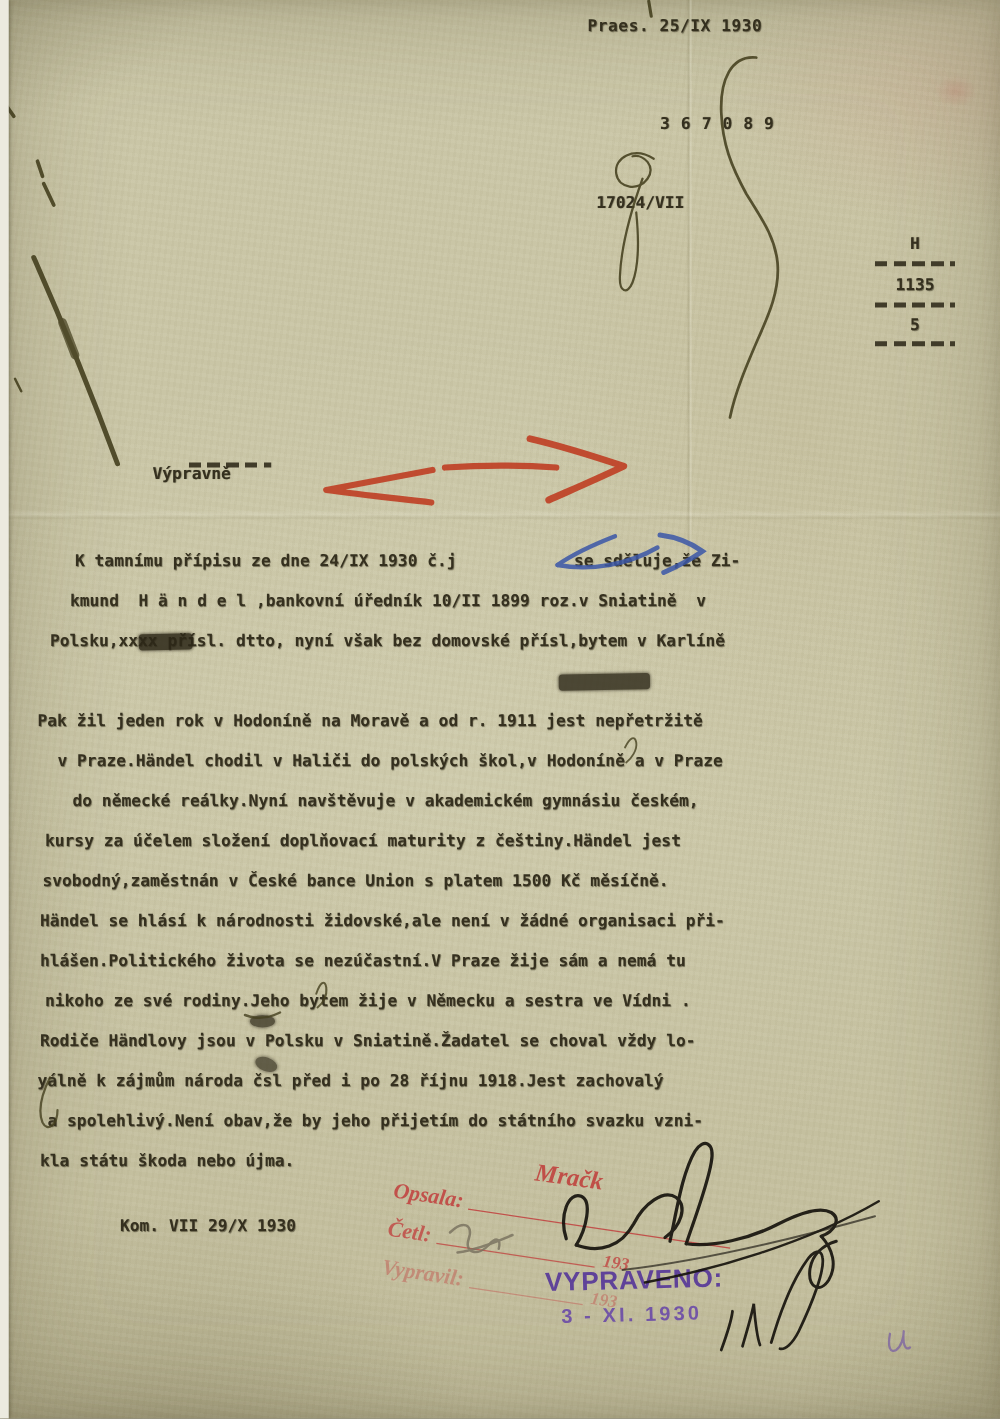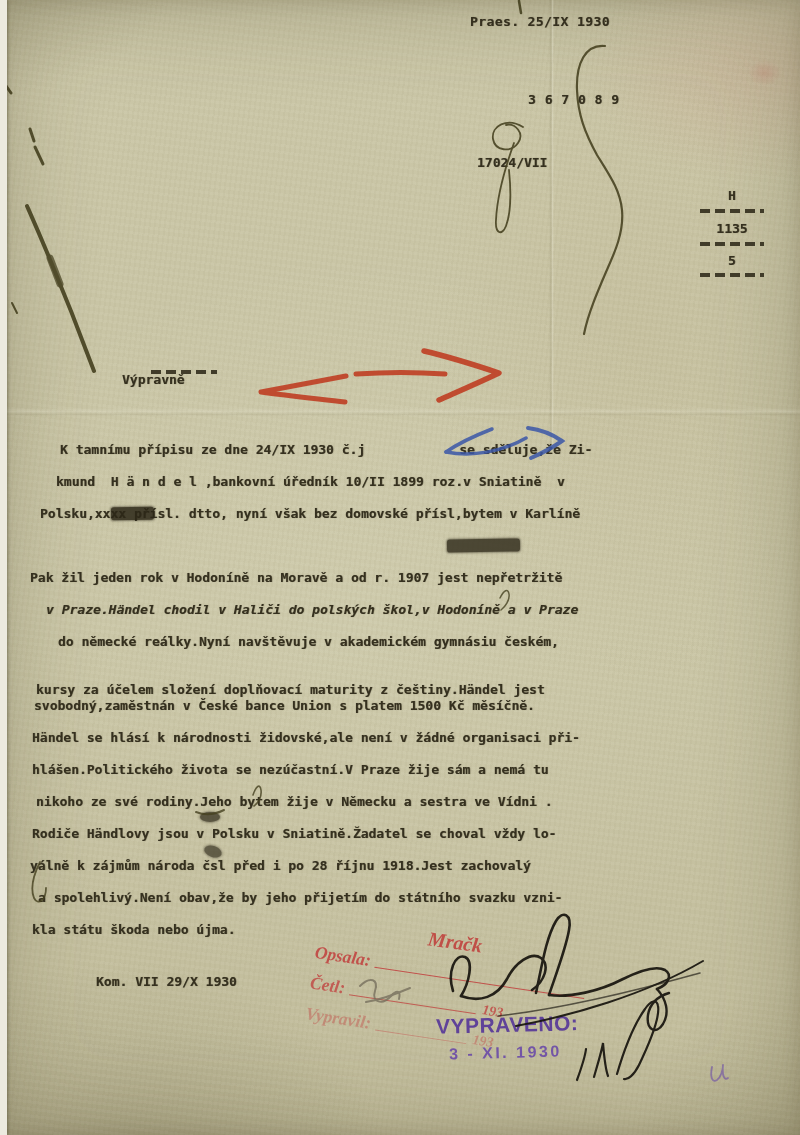--- a/index.html
+++ b/index.html
@@ -74,24 +74,24 @@
   <div class="dash-line" style="left:700px; top:242px; width:64px;"></div>
   <div class="typed tally" style="left:698px; top:251px; width:68px;">5</div>
   <div class="dash-line" style="left:700px; top:273px; width:64px;"></div>
 
   <div class="typed" style="left:122px; top:343px;margin-top:27px;">Výpravně</div>
   <div class="dash-line" style="left:151px; top:370px; width:66px;"></div>
 
   <div class="typed" style="left:60px; top:440px;">K tamnímu přípisu ze dne 24/IX 1930 č.j            se sděluje,že Zi-</div>
   <div class="typed" style="left:56px; top:472px;">kmund  H ä n d e l ,bankovní úředník 10/II 1899 roz.v Sniatině  v</div>
   <div class="typed" style="left:40px; top:504px;">Polsku,xxxx přísl. dtto, nyní však bez domovské přísl,bytem v Karlíně</div>
-  <div class="typed" style="left:30px; top:568px;">Pak žil jeden rok v Hodoníně na Moravě a od r. 1907 jest nepřetržitě</div>
-  <div class="typed" style="left:46px; top:600px;font-style:italic;">v Praze.Händel chodil v Haliči do polských škol,v Hodoníně a v Praze</div>
+  <div class="typed" style="left:30px; top:568px;">Pak žil jeden rok v Hodoníně na Moravě a od r. 1911 jest nepřetržitě</div>
+  <div class="typed" style="left:46px; top:600px;">v Praze.Händel chodil v Haliči do polských škol,v Hodoníně a v Praze</div>
   <div class="typed" style="left:40px; top:632px;margin-left:18px;">do německé reálky.Nyní navštěvuje v akademickém gymnásiu českém,</div>
-  <div class="typed" style="left:36px; top:664px;margin-top:16px;">kursy za účelem složení doplňovací maturity z češtiny.Händel jest</div>
+  <div class="typed" style="left:36px; top:664px;">kursy za účelem složení doplňovací maturity z češtiny.Händel jest</div>
   <div class="typed" style="left:34px; top:696px;">svobodný,zaměstnán v České bance Union s platem 1500 Kč měsíčně.</div>
   <div class="typed" style="left:32px; top:728px;">Händel se hlásí k národnosti židovské,ale není v žádné organisaci při-</div>
   <div class="typed" style="left:32px; top:760px;">hlášen.Politického života se nezúčastní.V Praze žije sám a nemá tu</div>
   <div class="typed" style="left:36px; top:792px;">nikoho ze své rodiny.Jeho bytem žije v Německu a sestra ve Vídni .</div>
   <div class="typed" style="left:32px; top:824px;">Rodiče Händlovy jsou v Polsku v Sniatině.Žadatel se choval vždy lo-</div>
   <div class="typed" style="left:30px; top:856px;">yálně k zájmům národa čsl před i po 28 říjnu 1918.Jest zachovalý</div>
   <div class="typed" style="left:38px; top:888px;">a spolehlivý.Není obav,že by jeho přijetím do státního svazku vzni-</div>
   <div class="typed" style="left:32px; top:920px;">kla státu škoda nebo újma.</div>
 
   <div class="blot" style="left:111px; top:507px; width:43px; height:13px; opacity:.85; transform:rotate(-1deg);"></div>

